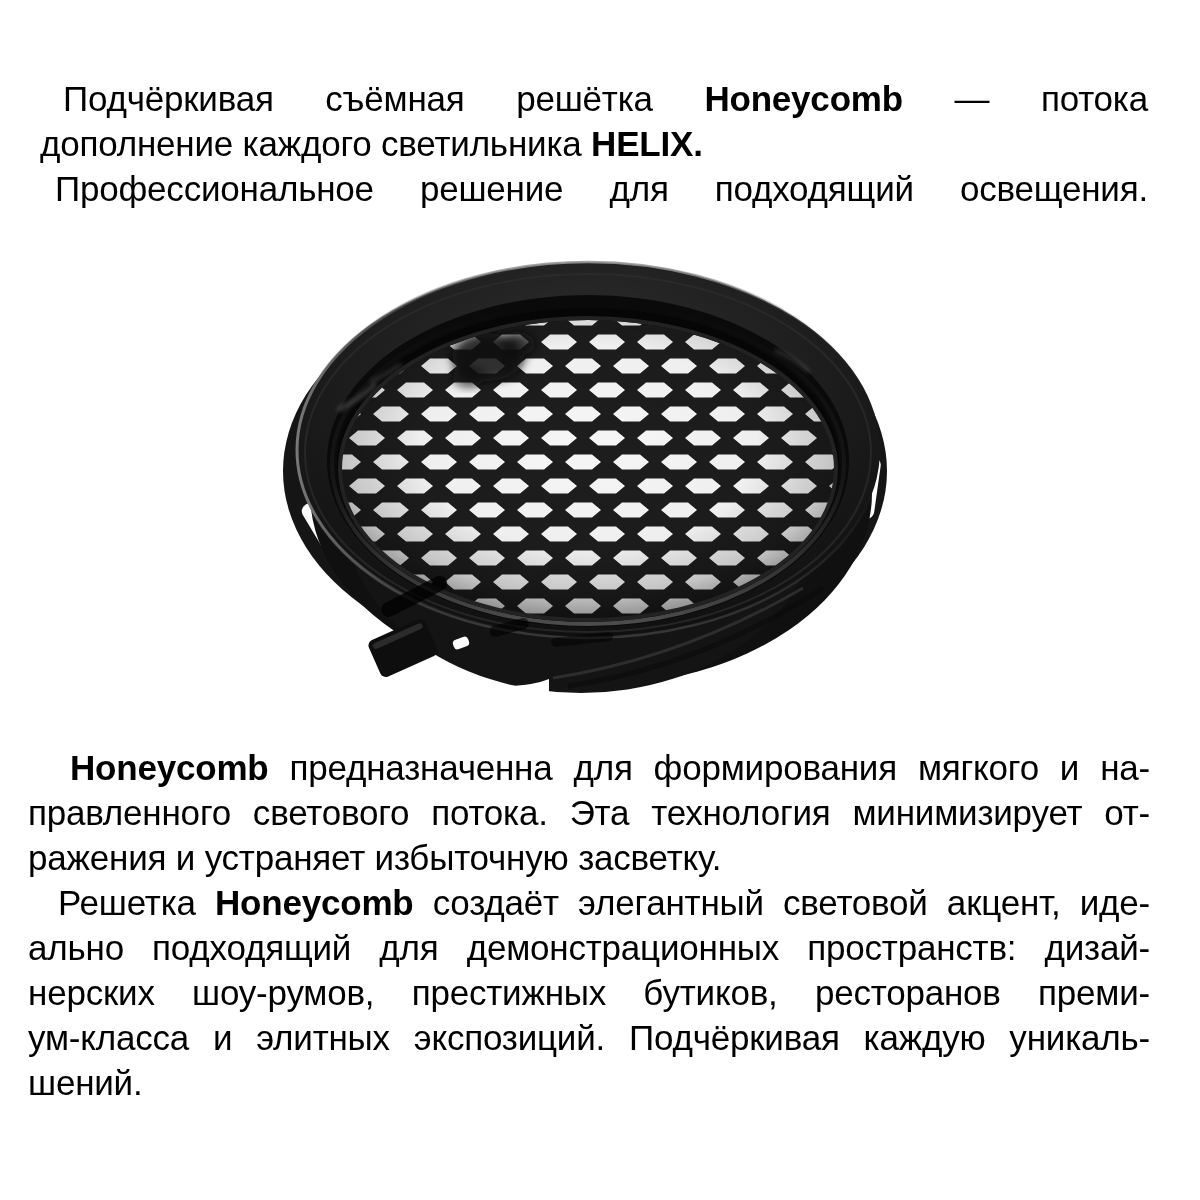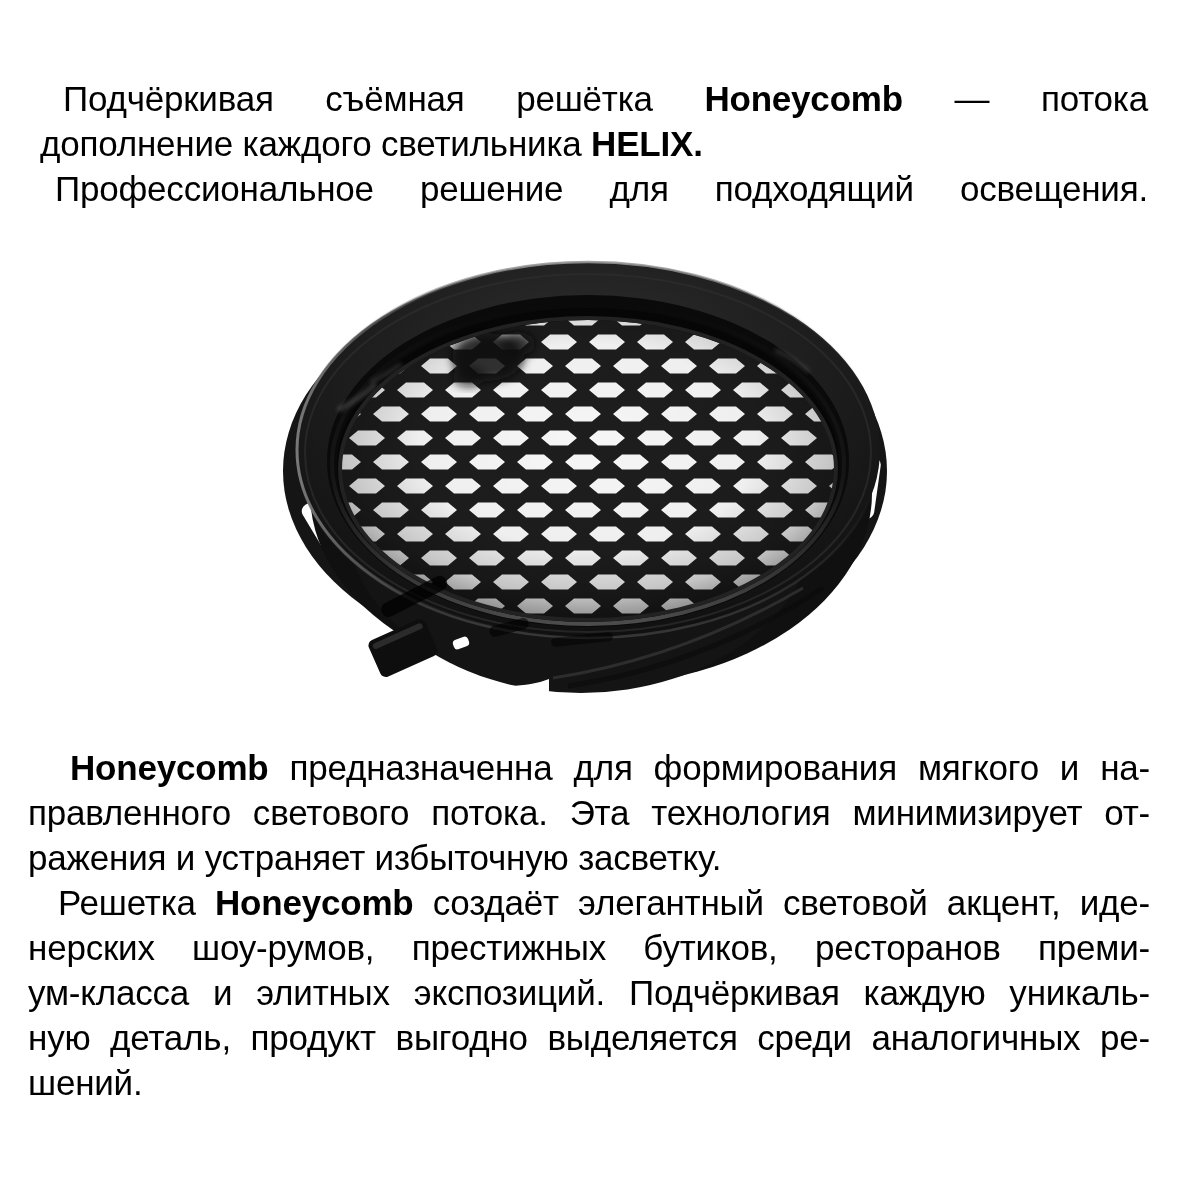--- a/index.html
+++ b/index.html
@@ -153,20 +153,20 @@
   </figure>
 
   <section id="body-text" class="text-block">
     <div>
         <div class="line stretch" style="text-indent: 42px;"><b>Honeycomb</b><span> предназначенна для формирования мягкого и на-</span></div>
         <div class="line stretch"><span>правленного светового потока. Эта технология минимизирует от-</span></div>
         <div class="line nostretch"><span>ражения и устраняет избыточную засветку.</span></div>
       </div>
     <div>
         <div class="line stretch" style="text-indent: 30px;"><span>Решетка </span><b>Honeycomb</b><span> создаёт элегантный световой акцент, иде-</span></div>
+        <div class="line stretch"><span>ально подходящий для демонстрационных пространств: дизай-</span></div>
         <div class="line stretch"><span>нерских шоу-румов, престижных бутиков, ресторанов преми-</span></div>
         <div class="line stretch"><span>ум-класса и элитных экспозиций. Подчёркивая каждую уникаль-</span></div>
-        <div class="line stretch"><span>ную деталь, продукт выгодно выделяется среди аналогичных ре-</span></div>
         <div class="line nostretch"><span>шений.</span></div>
       </div>
   </section>
 
 </main>
 
 </body></html>

